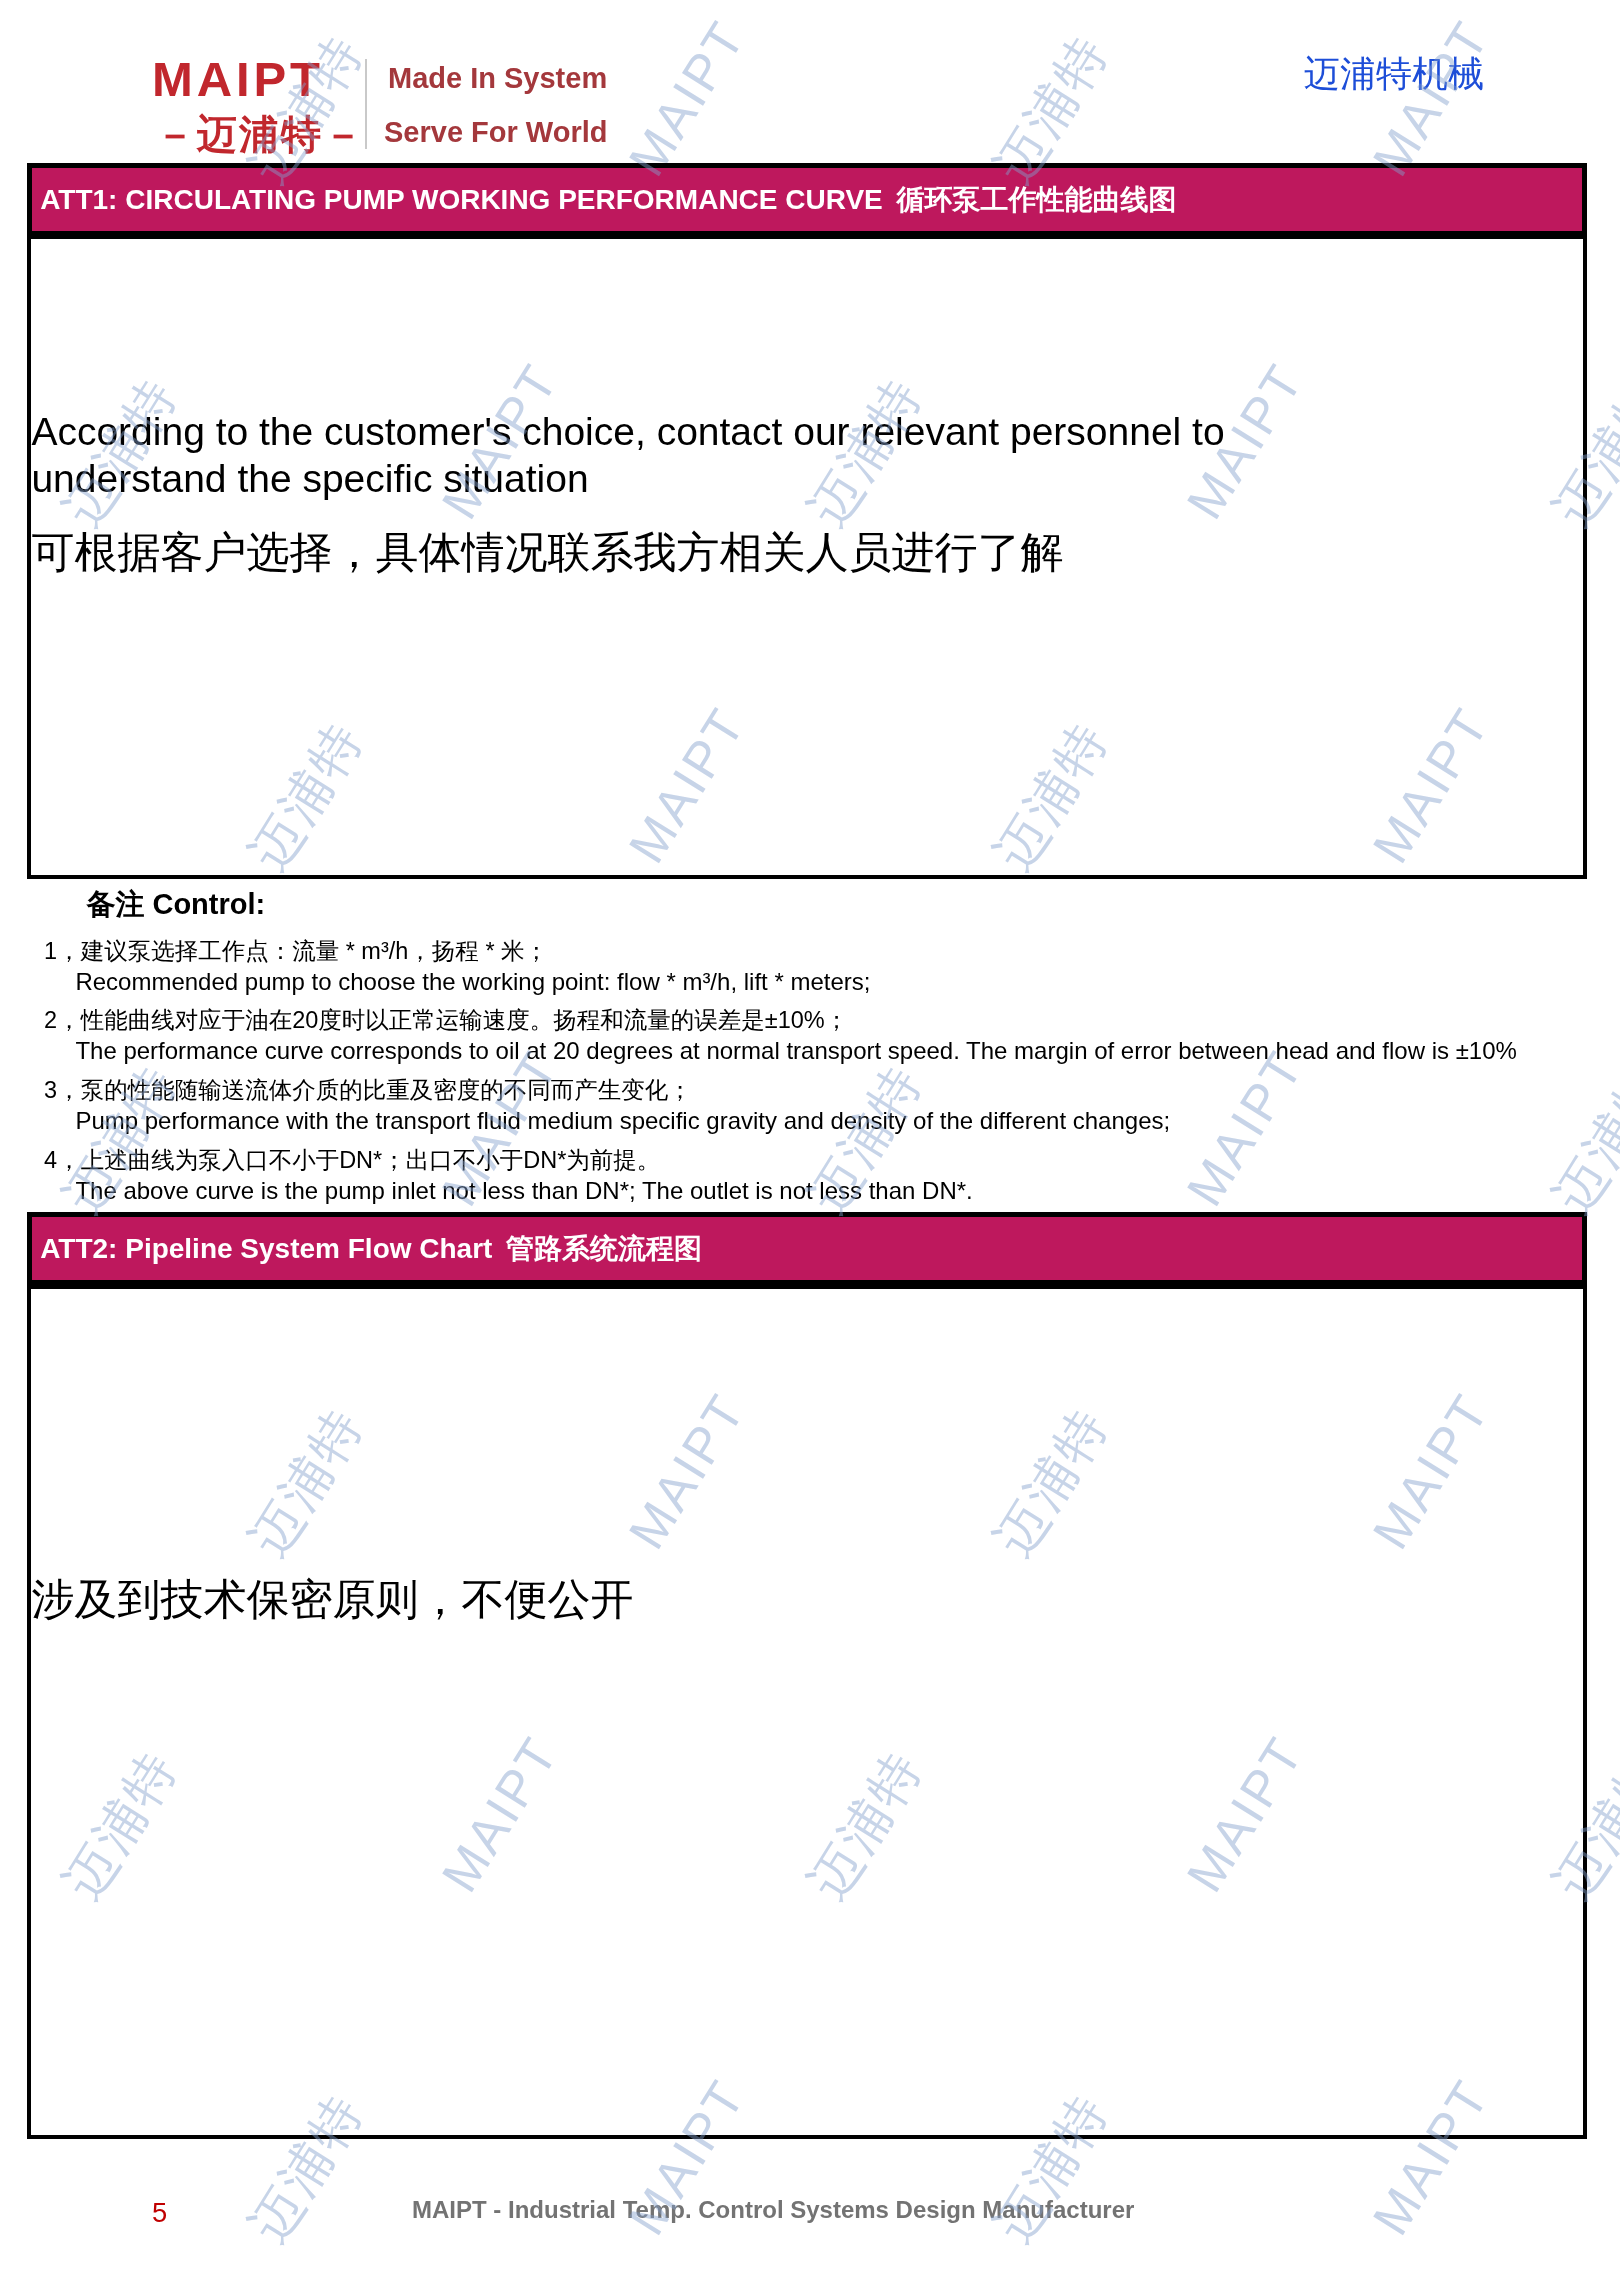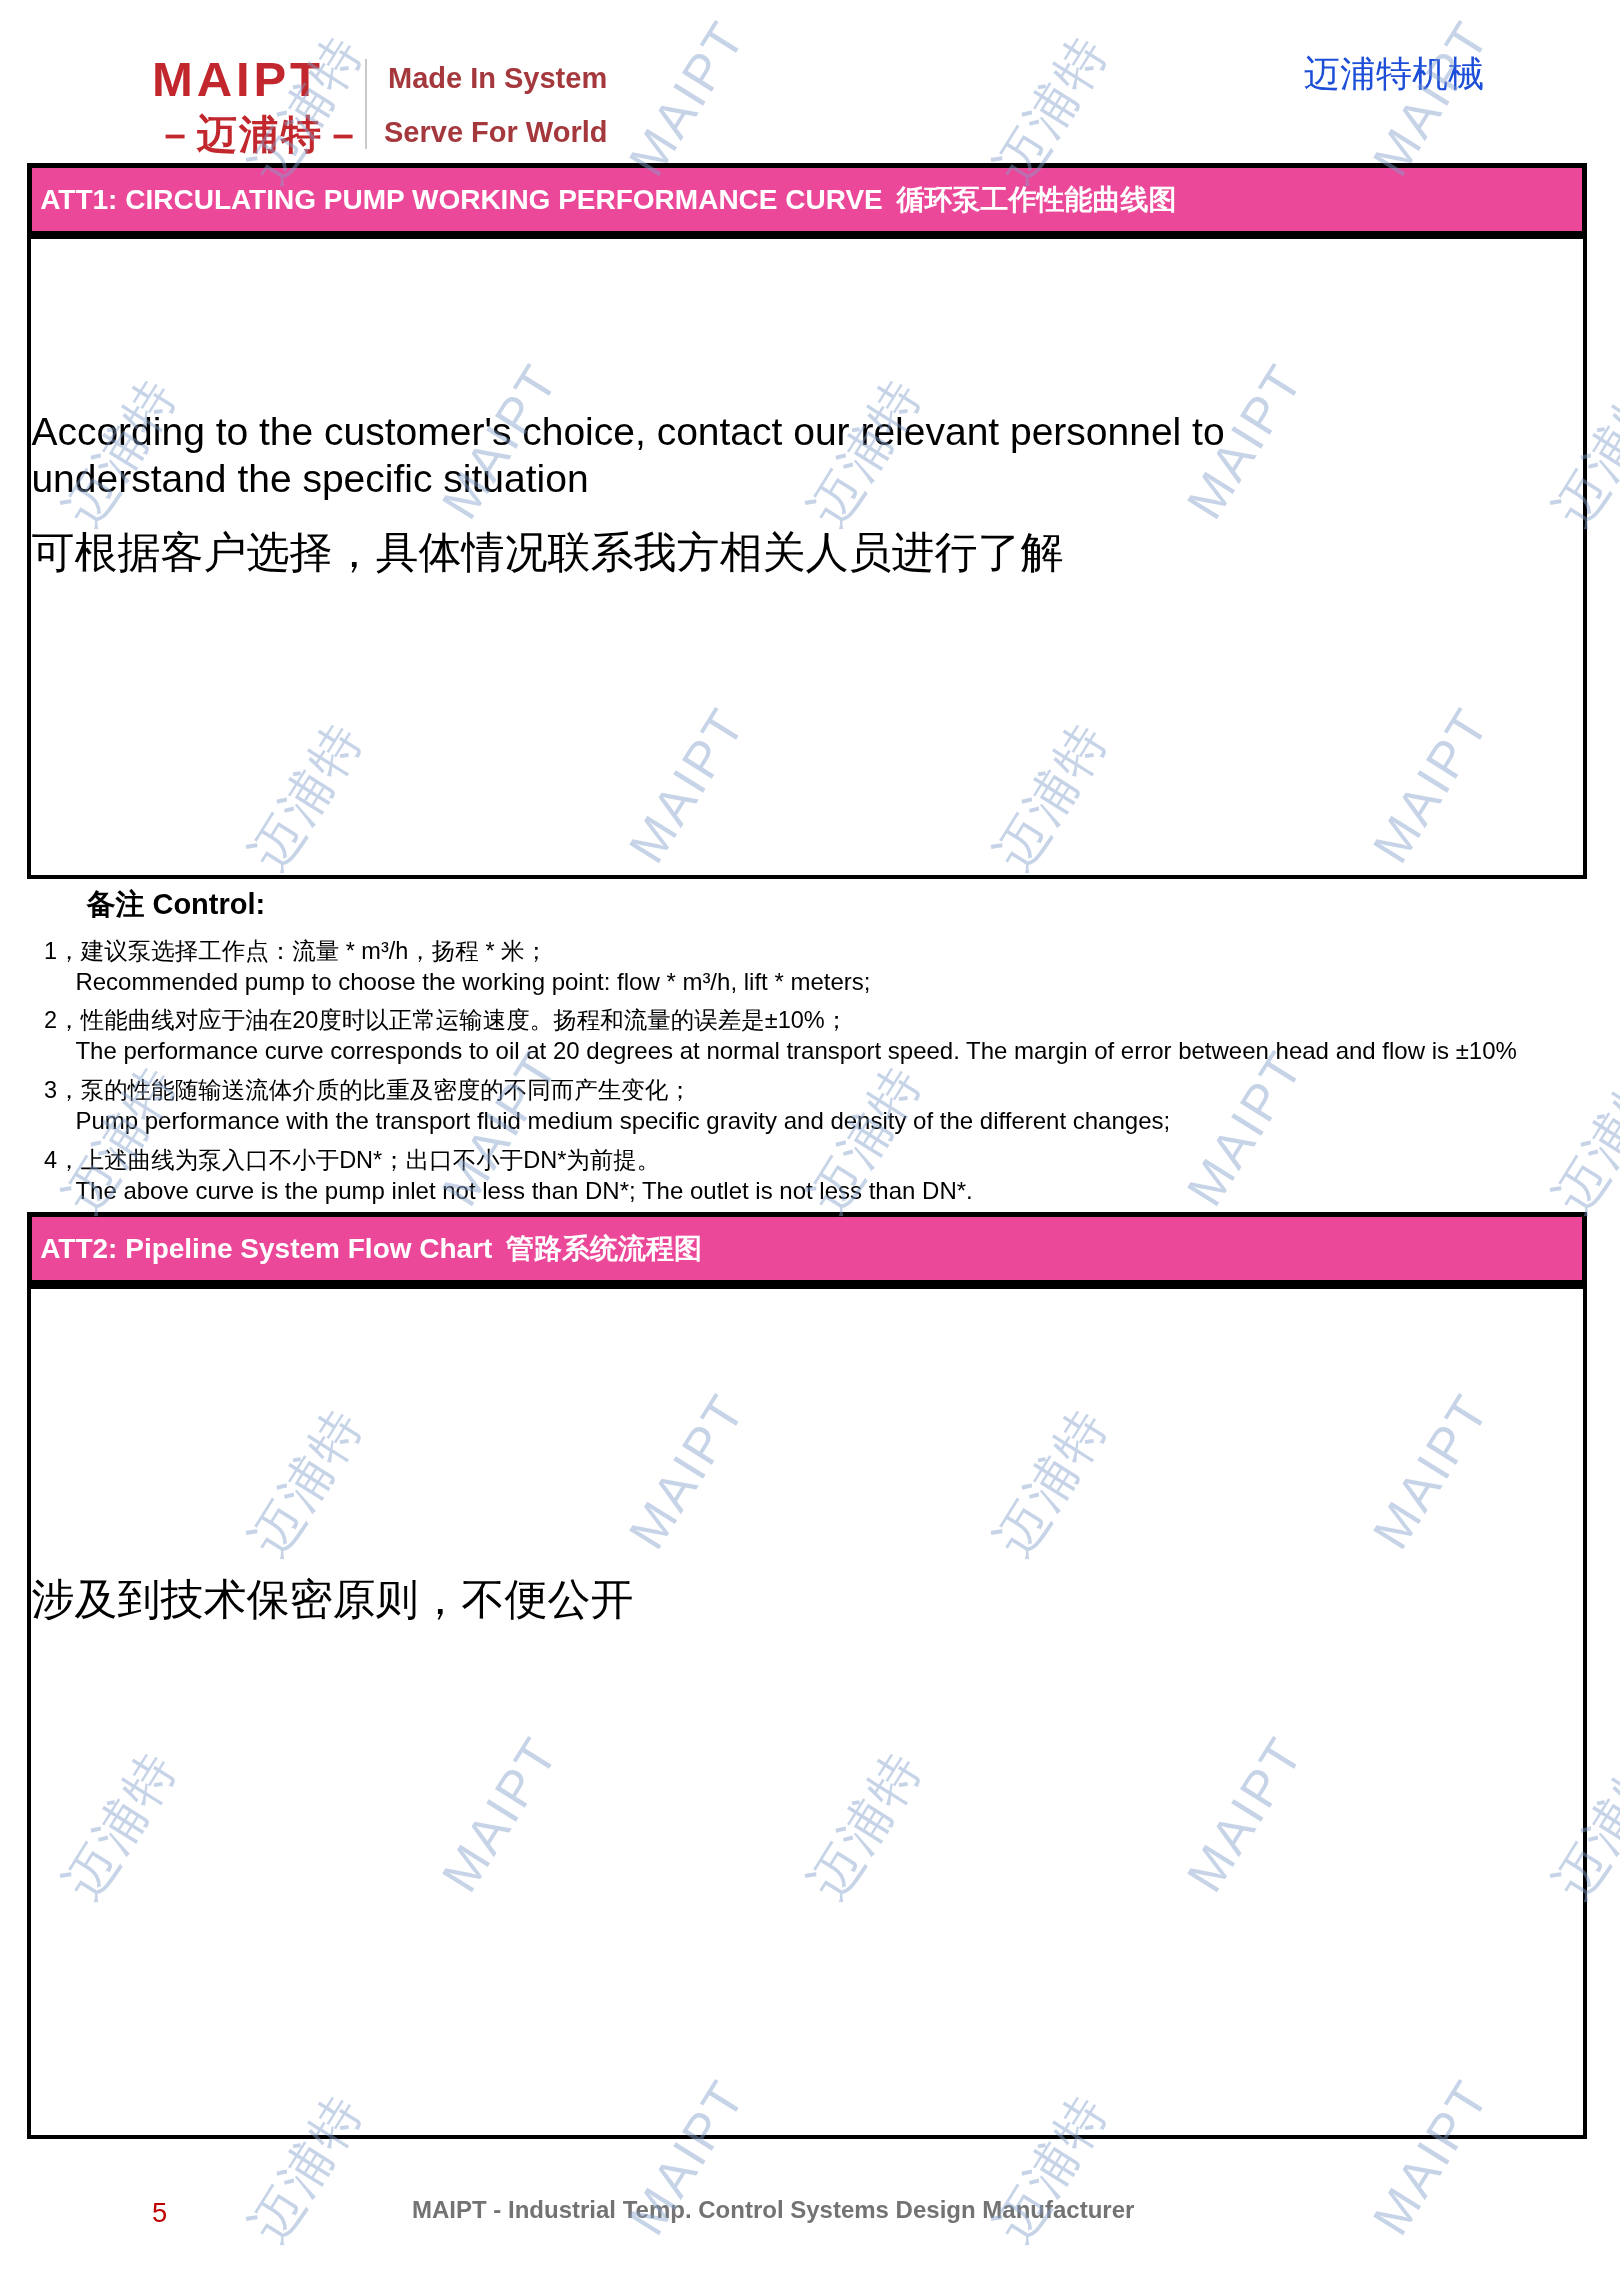--- a/index.html
+++ b/index.html
@@ -14,21 +14,21 @@
   .logo-brand{left:152px;top:55px;font-size:49px;font-weight:800;letter-spacing:3.9px;color:#C1272D;line-height:1;}
   .logo-cn{left:155px;top:112px;font-size:40px;font-weight:700;letter-spacing:2px;color:#C1272D;line-height:1.1;}
   .header-divider{left:365px;top:59px;width:2px;height:90px;background:#c9c9c9;}
   .tagline{font-size:29px;font-weight:600;color:#A4383C;line-height:1.1;}
   .tagline1{left:388px;top:63px;}
   .tagline2{left:384px;top:117px;}
   .company-name{left:1304px;top:54px;font-size:36px;font-weight:400;color:#1d4ed8;line-height:1.1;}
 
   
   .banner{
-    left:27.4px;width:1560px;height:73px;background:#ec4899;border:5.9px solid #000;
+    left:27.4px;width:1560px;height:73px;background:#be185d;border:5.9px solid #000;
     box-sizing:border-box;display:flex;align-items:center;padding-left:7.8px;
     color:#fff;font-weight:700;font-size:28px;white-space:nowrap;
   }
   .banner .cn{margin-left:13.7px;font-weight:700;}
   .banner1{top:163px;}
   .banner2{top:1212px;}
 
   
   .bigbox{
     left:27.4px;width:1560px;border:4.9px solid #000;box-sizing:border-box;

